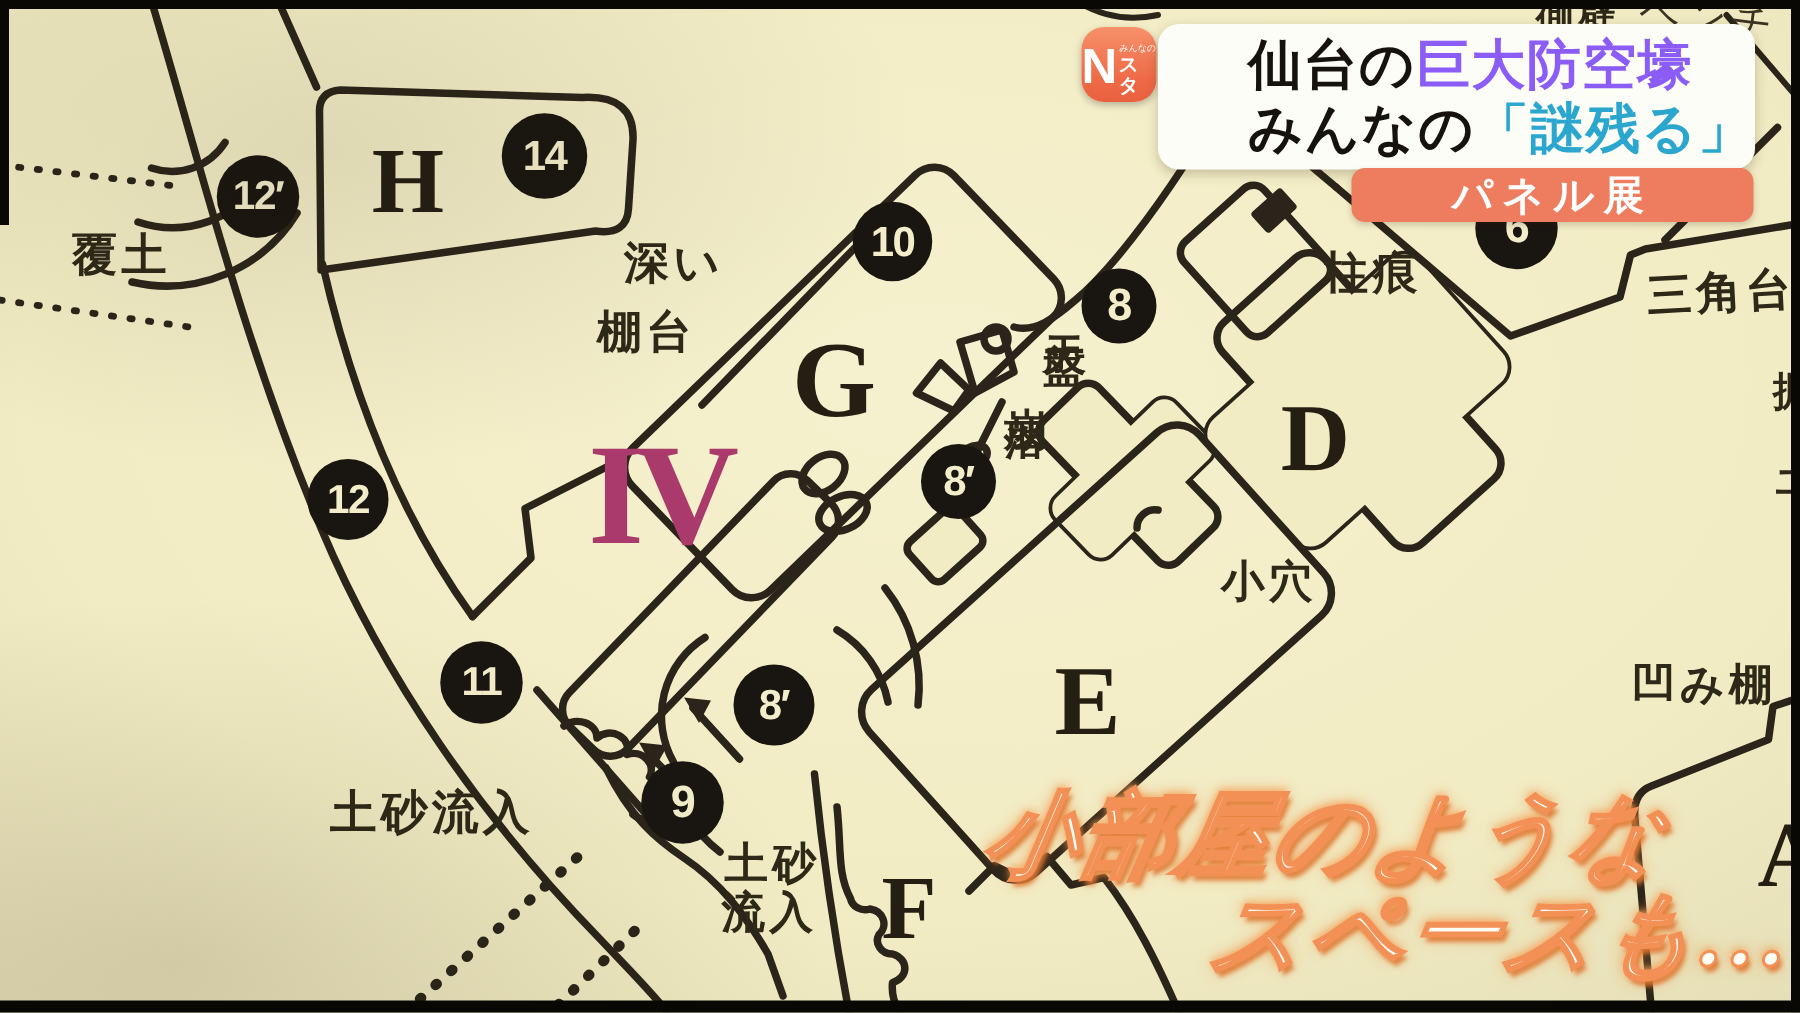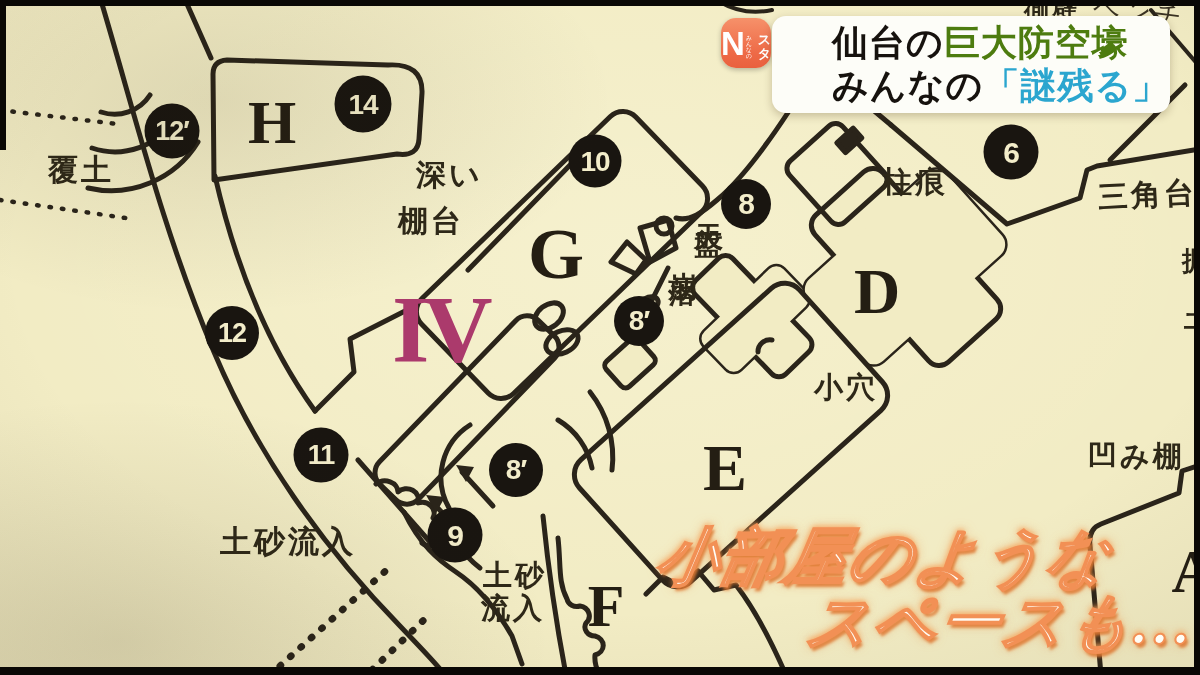--- a/index.html
+++ b/index.html
@@ -24,28 +24,28 @@
   .jlabel{position:absolute;color:#2e2818;font-weight:600;white-space:nowrap;letter-spacing:3px;}
   .vert{writing-mode:vertical-rl;text-orientation:upright;letter-spacing:5px;}
   .hand{font-weight:500;transform:rotate(7deg);color:#3a3222;}
   .numeral{position:absolute;font-family:"Liberation Serif",serif;font-weight:bold;
         color:#ab3a6c;letter-spacing:-6px;line-height:1;}
   
   .logo{position:absolute;left:721px;top:18px;width:50px;height:50px;border-radius:15px;
         background:linear-gradient(180deg,#f6916a 0%,#ee6a47 70%,#e9603e 100%);
         box-shadow:0 2px 5px rgba(0,0,0,.25);display:flex;align-items:center;justify-content:center;color:#fff;}
   .logo .n{font-size:33px;font-weight:bold;line-height:1;}
-  .logo .col{display:flex;flex-direction:row;align-items:center;margin-left:1px;margin-top:8px;}
+  .logo .col{display:flex;flex-direction:column;align-items:center;margin-left:1px;margin-top:8px;}
   .logo .tiny{font-size:6px;line-height:1;letter-spacing:0;}
   .logo .sub{font-size:13px;font-weight:bold;line-height:1.05;letter-spacing:0;}
   .hbox{position:absolute;left:772px;top:16px;width:398px;height:97px;background:#fdfdf8;
         border-radius:14px;box-shadow:0 3px 8px rgba(60,40,10,.25);}
   .hline{position:absolute;left:60px;white-space:nowrap;font-weight:bold;font-size:36px;line-height:1;letter-spacing:1px;}
   .hl1{top:9px;} .hl2{top:52px;}
-  .hblack{color:#16120e;} .horange{color:#4d7c0f;} .hblue{color:#2ba6cf;}
+  .hblack{color:#16120e;} .horange{color:#8b5cf6;} .hblue{color:#2ba6cf;}
   .badge{position:absolute;left:901px;top:112px;width:268px;height:36px;background:#ee7d5f;
         border-radius:9px;display:flex;align-items:center;justify-content:center;
         color:#fff;font-weight:bold;font-size:27px;letter-spacing:6px;box-shadow:0 2px 4px rgba(60,30,10,.2);}
   .caption{position:absolute;font-family:"Liberation Serif",serif;font-style:italic;font-weight:bold;
         font-size:62px;color:#fffdf6;white-space:nowrap;transform:skewX(-10deg);letter-spacing:2px;
         -webkit-text-stroke:2px #f29055;
         text-shadow:3px 4px 3px rgba(222,120,50,.85), -1px -2px 5px rgba(246,165,95,.9), 0 0 12px rgba(240,140,60,.65);}
 </style>
 </head>
 <body>
@@ -193,13 +193,14 @@
 
   <div class="hbox">
     <div class="hline hl1">
       <span class="hblack">仙台の</span><span class="horange">巨大防空壕</span>
     </div>
     <div class="hline hl2">
       <span class="hblack">みんなの</span><span class="hblue">「謎残る」</span>
     </div>
   </div>
 
+  <div class="badge">パネル展</div>
 </div>
 
 </body></html>

